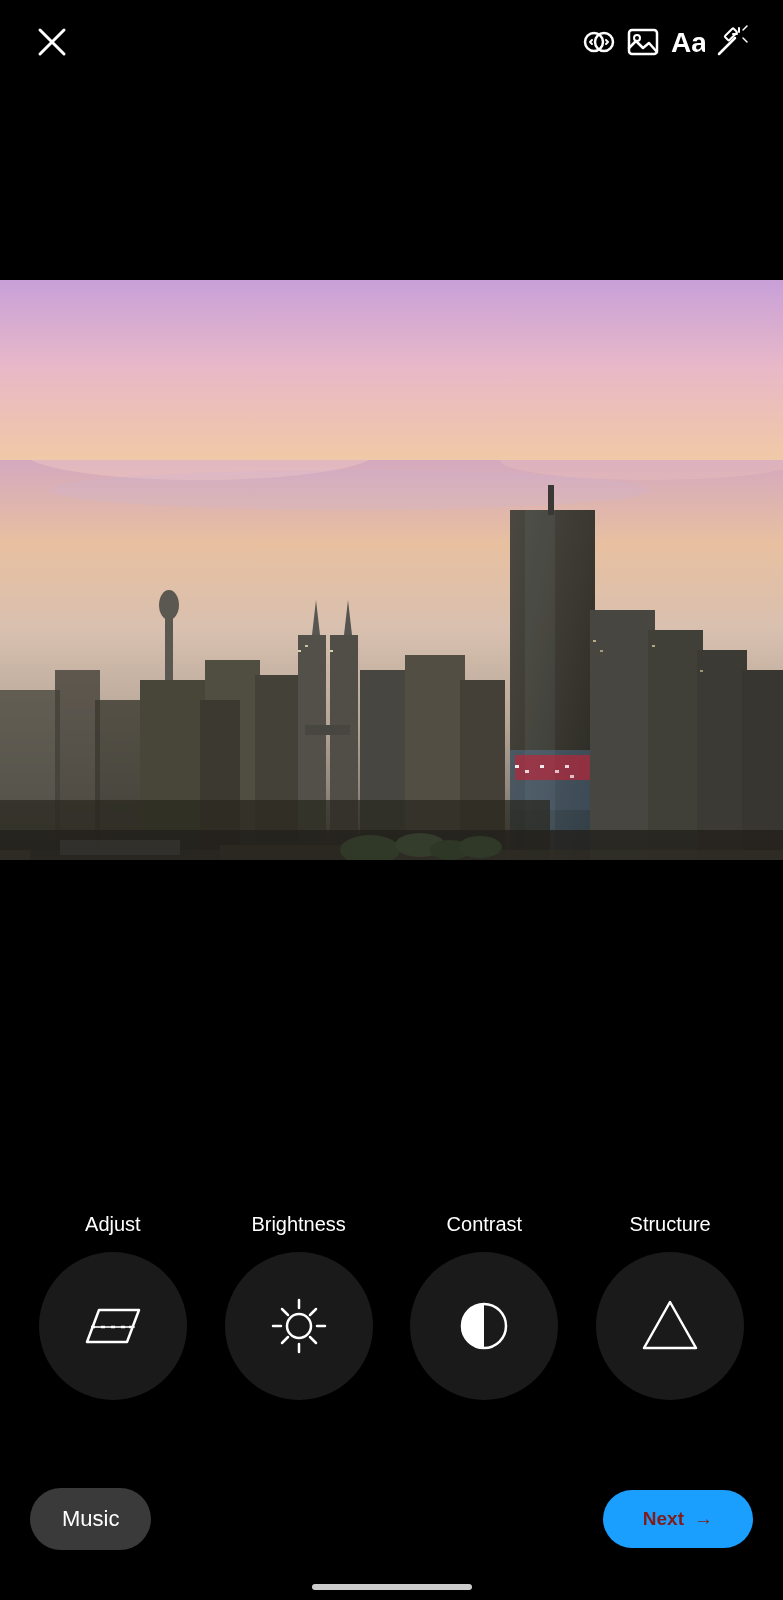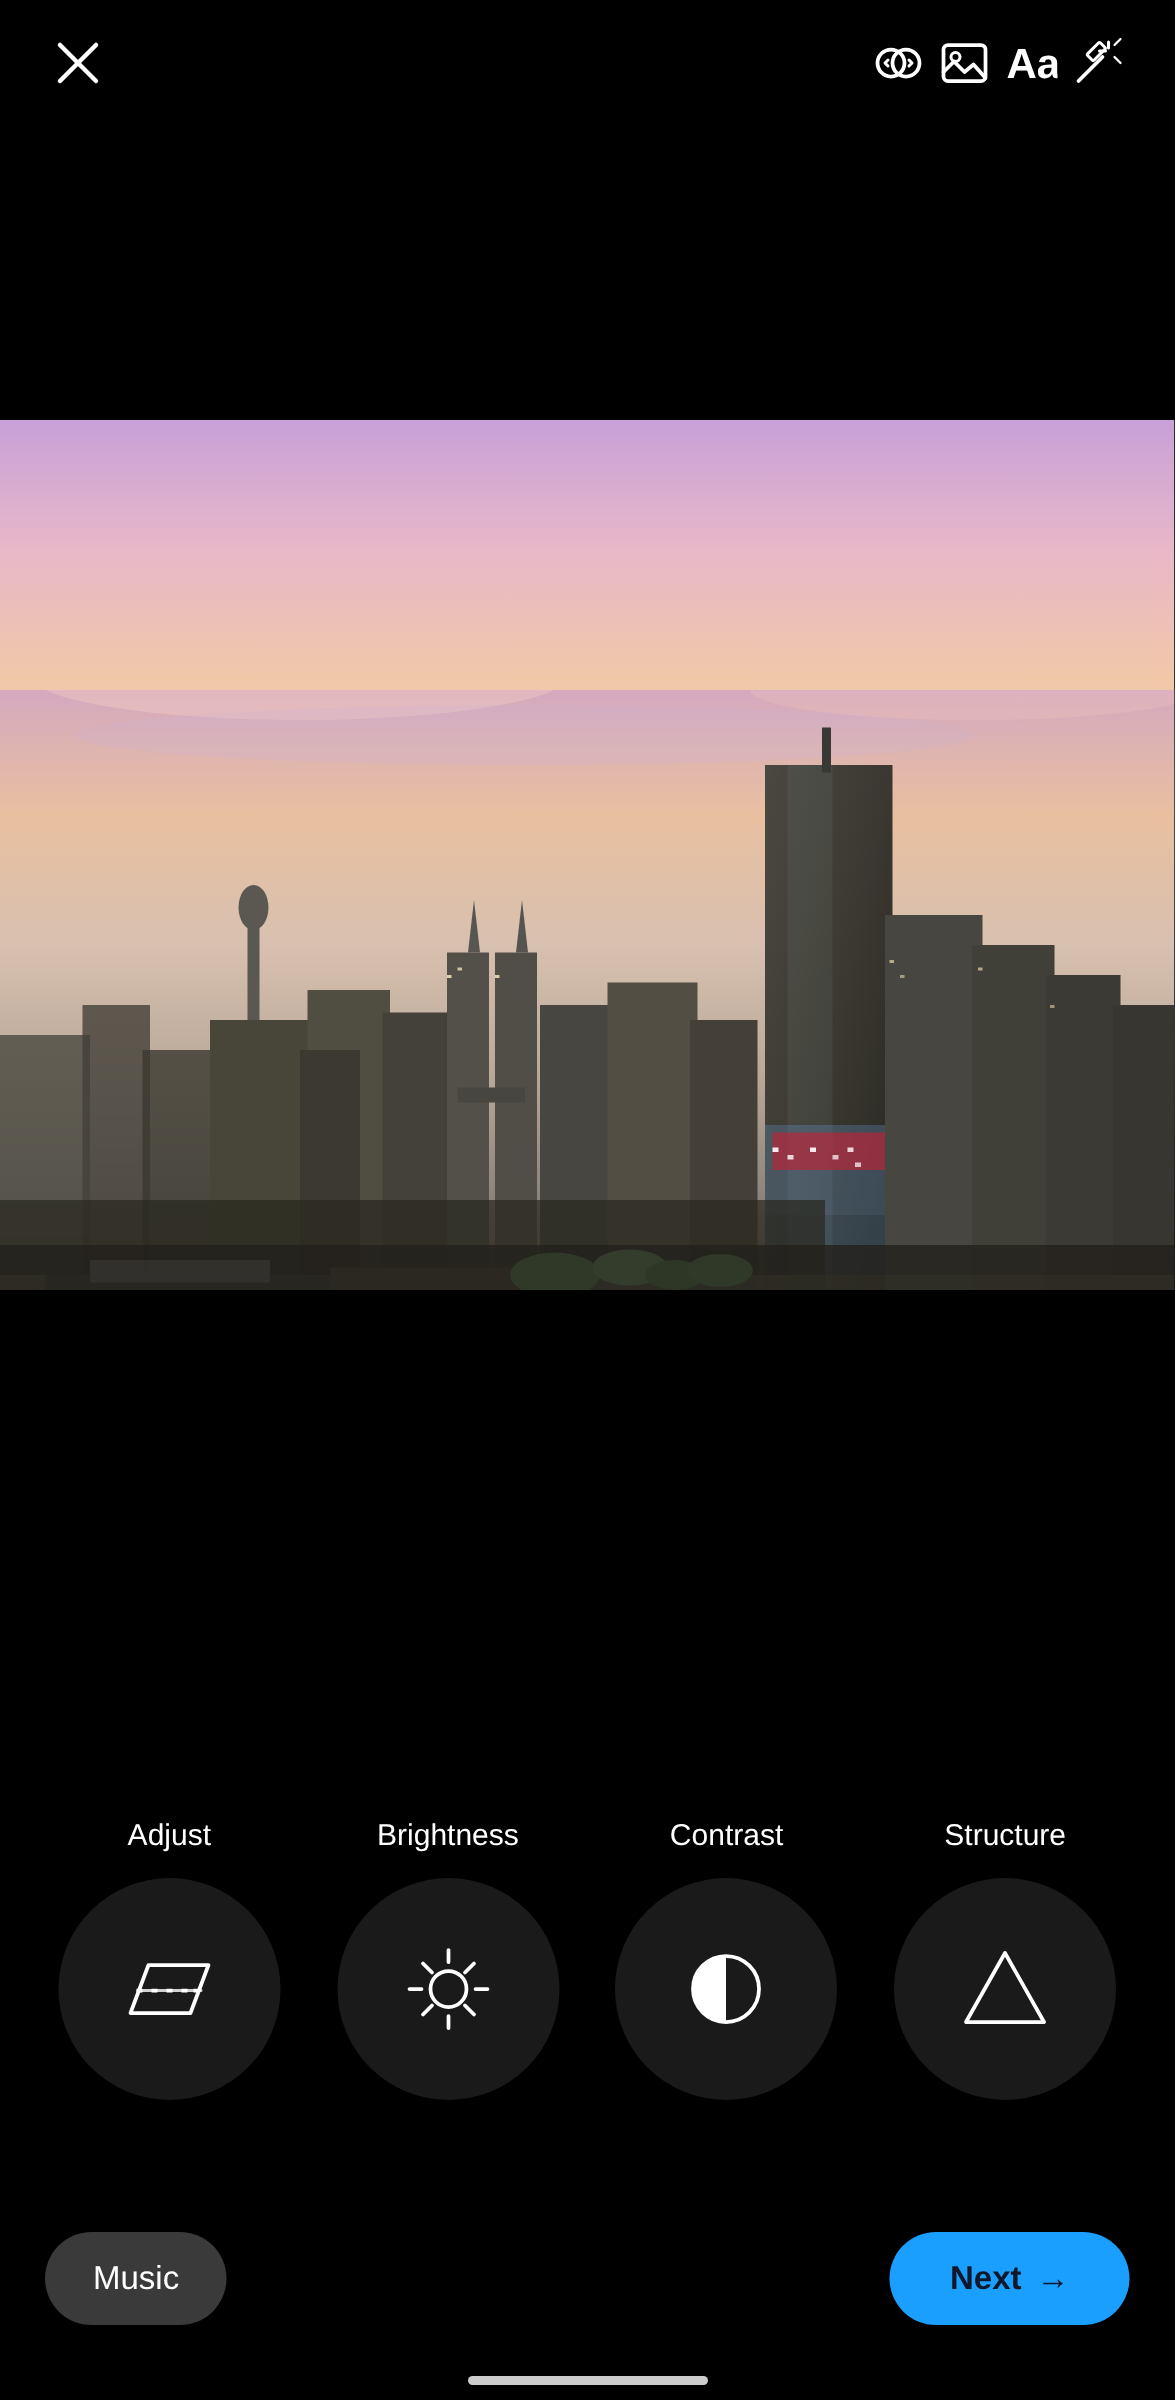--- a/index.html
+++ b/index.html
@@ -173,25 +173,25 @@
       border: none;
       border-radius: 50px;
       padding: 18px 32px;
       font-size: 22px;
       font-weight: 500;
       cursor: pointer;
     }
 
     .next-button {
       background: #1a9fff;
-      color: #0f172a;
+      color: #7f1d1d;
       border: none;
       border-radius: 50px;
       padding: 18px 40px;
-      font-size: 22px;
+      font-size: 19px;
       font-weight: 600;
       cursor: pointer;
       display: flex;
       align-items: center;
       gap: 10px;
     }
 
     
     .home-indicator {
       position: absolute;

